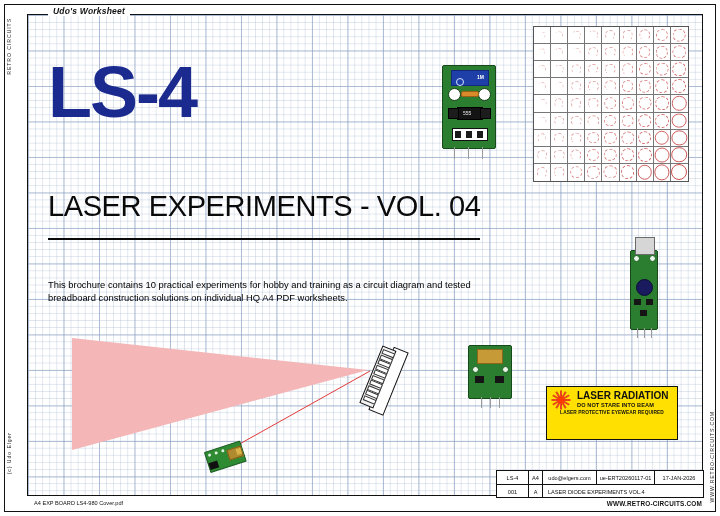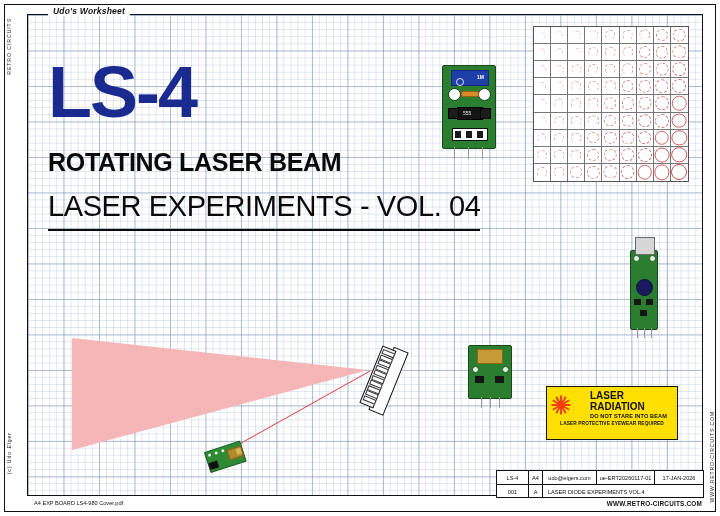--- a/index.html
+++ b/index.html
@@ -38,21 +38,21 @@
           font-size:5.2px;letter-spacing:.9px;color:#222;white-space:nowrap;}
   .vlabel.tl{left:6px;top:18px;}
   .vlabel.bl{left:6px;top:432px;}
 
   
   .ls4{position:absolute;left:48px;top:56px;font-size:72px;font-weight:bold;
        color:#1b2a8f;letter-spacing:-2px;line-height:1;}
   .subtitle{position:absolute;left:48px;top:148px;font-size:25px;font-weight:bold;
             color:#0a0a0a;letter-spacing:-.3px;}
   .volline{position:absolute;left:48px;top:190px;font-size:29px;color:#0a0a0a;
-           letter-spacing:-.4px;border-bottom:2.5px solid #0a0a0a;padding-bottom:6px;
+           letter-spacing:-.4px;border-bottom:2.5px solid #0a0a0a;padding-bottom:15px;
            display:inline-block;}
 
   .para{position:absolute;left:48px;font-size:9.4px;line-height:13.2px;color:#000;
         width:468px;}
   .para.p1{top:242px;}
   .para.p2{top:278px;}
 
   
   .beam-wrap{position:absolute;left:30px;top:330px;width:420px;height:160px;}
   .beam-fan{position:absolute;left:0;top:0;width:100%;height:100%;}
@@ -132,21 +132,21 @@
   .pcell:nth-child(9n){border-right:none;}
   .pcell:nth-child(n+73){border-bottom:none;}
   .pcell i{position:absolute;left:50%;top:50%;transform:translate(-50%,-50%);
            border-radius:50%;border-style:dashed;}
 
   
   .caution{position:absolute;left:546px;top:386px;width:132px;height:54px;
            background:#ffe000;border:1.6px solid #111;padding:2px;box-sizing:border-box;}
   .c-top{background:#111;color:#ffe000;font-weight:bold;font-size:15px;text-align:center;
          letter-spacing:.3px;line-height:16px;margin:1px 3px 0 3px;}
-  .c-mid{display:flex;align-items:center;gap:20px;margin:1px 2px 0 2px;}
+  .c-mid{display:flex;align-items:center;gap:7px;margin:1px 2px 0 2px;}
   .c-burst{width:19px;height:19px;position:relative;flex:0 0 19px;}
   .c-burst span{position:absolute;left:50%;top:50%;width:2px;height:19px;
                 background:#e8431c;transform-origin:50% 50%;}
   .c-burst i{position:absolute;left:50%;top:50%;width:7px;height:7px;border-radius:50%;
              background:#ff3b00;transform:translate(-50%,-50%);}
   .c-txt{flex:1;}
   .c-l1{font-weight:bold;font-size:10px;line-height:11px;color:#111;}
   .c-l2{font-weight:bold;font-size:5.6px;line-height:8px;color:#111;letter-spacing:.1px;}
   .c-l3{font-weight:bold;font-size:4.8px;line-height:7px;color:#111;text-align:center;
         margin-top:0px;letter-spacing:.1px;}
@@ -182,22 +182,22 @@
 
   <div class="frame-inner">
     <div class="grid"></div>
   </div>
 
   <div class="tab-line-l"></div>
   <div class="tab-line-r"></div>
   <div class="tab-label">Udo's Worksheet</div>
 
   <div class="ls4">LS-4</div>
-  <div class="subtitle">ROTATING LASER BEAM</div>
   <div class="volline">LASER EXPERIMENTS - VOL. 04</div>
+  <div class="para p2">This brochure contains 10 practical experiments for hobby and training as a circuit diagram and tested breadboard construction solutions on individual HQ A4 PDF worksheets.</div>
 
   <div class="pattern" id="pattern">
       <div class="pcell">
         <i style="width: 5px; height: 5px; border-width: 0.7px; border-color: rgba(200, 70, 70, 0.25) rgba(200, 70, 70, 0.25) transparent transparent; border-style: dashed;"></i>
       </div>
       <div class="pcell">
         <i style="width: 5.73125px; height: 5.73125px; border-width: 0.740625px; border-color: rgba(200, 70, 70, 0.306) rgba(200, 70, 70, 0.306) transparent transparent; border-style: dashed;"></i>
       </div>
       <div class="pcell">
         <i style="width: 6.4625px; height: 6.4625px; border-width: 0.78125px; border-color: rgba(200, 70, 70, 0.365) rgba(200, 70, 70, 0.365) transparent transparent; border-style: dashed;"></i>

